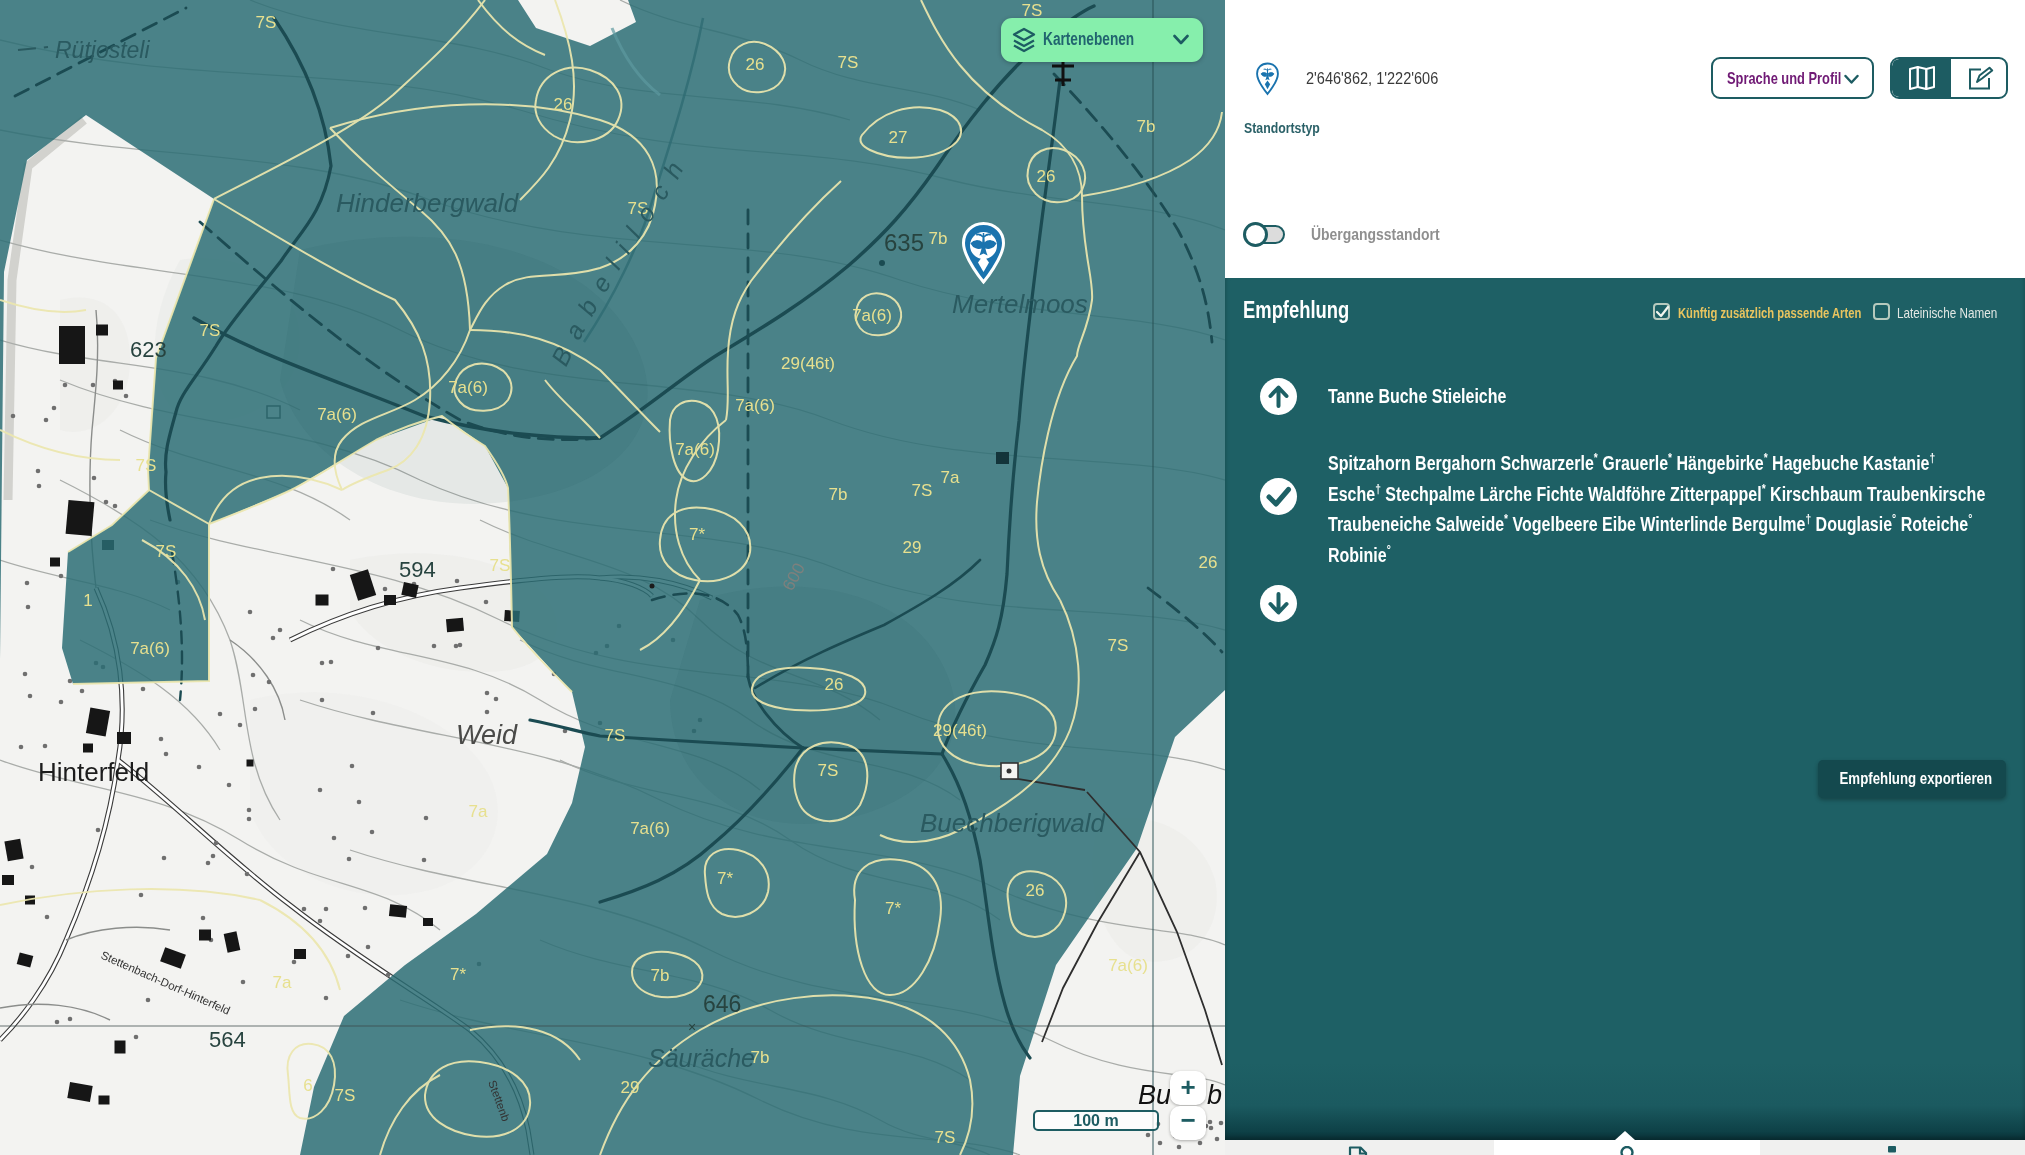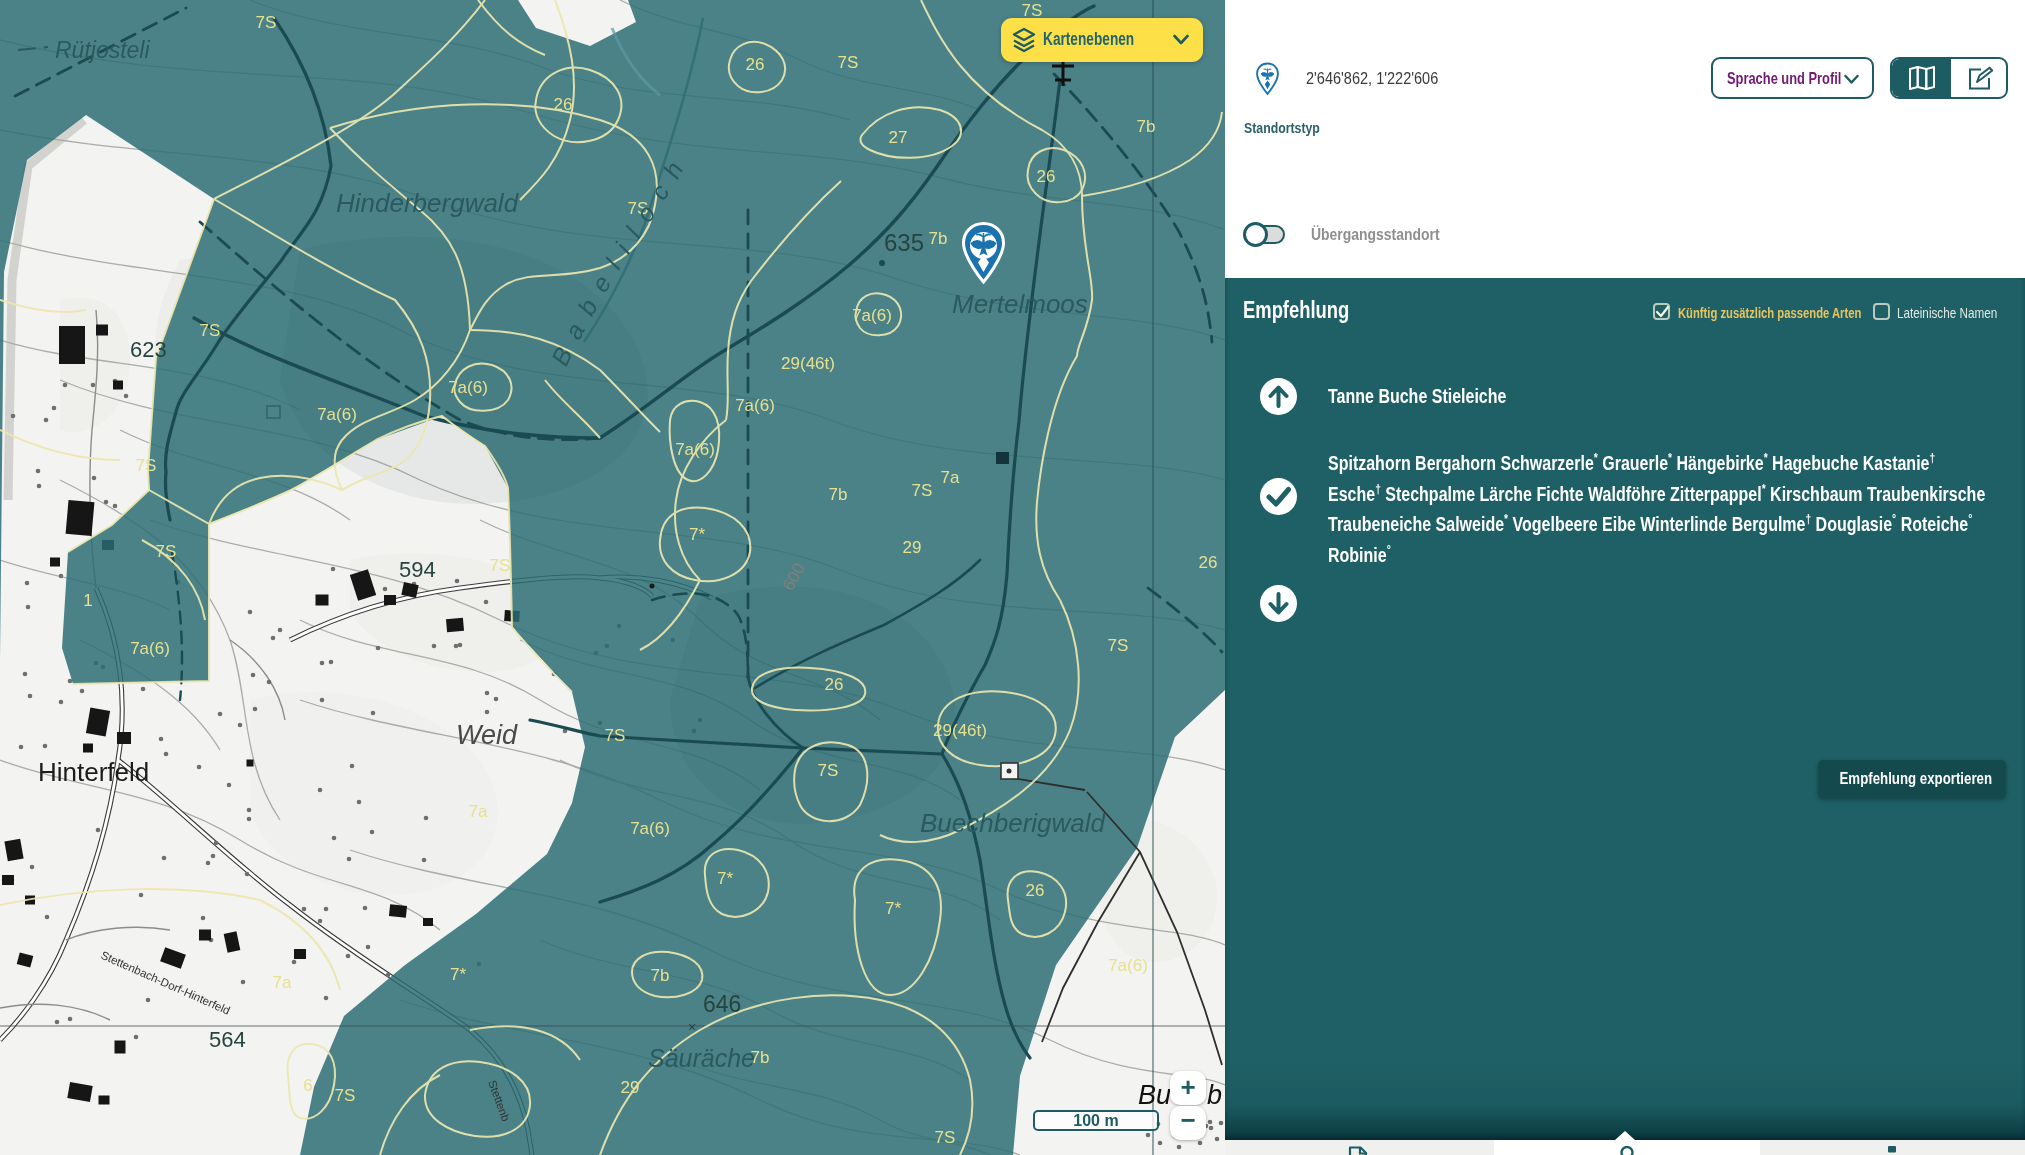--- a/index.html
+++ b/index.html
@@ -41,21 +41,21 @@
 #exportbtn{position:absolute;left:593px;top:482px;width:188px;height:38px;background:#14494e;border-radius:5px;color:#fff;font-size:17px;font-weight:bold;text-align:center;line-height:38px;box-shadow:0 2px 4px rgba(0,0,0,0.3);white-space:nowrap;}
 #exportbtn i{display:inline-block;font-style:normal;transform:scaleX(0.78);transform-origin:center;}
 
 #tabbar{position:absolute;top:1100px;left:0;width:800px;height:55px;background:#f0f0ef;}
 #tab2{position:absolute;left:269px;top:0;width:266px;height:55px;background:#fff;}
 #notch{position:absolute;left:390px;top:-9px;width:0;height:0;border-left:10px solid transparent;border-right:10px solid transparent;border-bottom:9px solid #fff;}
 .tablbl{position:absolute;top:31px;width:266px;text-align:center;color:#1d5c62;font-size:22px;}
 .tablbl i{display:inline-block;font-style:normal;transform:scaleX(0.76);transform-origin:center;}
 .tabicon{position:absolute;top:6px;width:266px;text-align:center;}
 
-#kartbtn{position:absolute;left:1001px;top:18px;width:202px;height:44px;background:#fde047;border-radius:11px;box-shadow:0 1px 4px rgba(0,0,0,0.25);}
+#kartbtn{position:absolute;left:1001px;top:18px;width:202px;height:44px;background:#86efac;border-radius:11px;box-shadow:0 1px 4px rgba(0,0,0,0.25);}
 #kartbtn span{position:absolute;left:42px;top:11px;font-size:18px;font-weight:bold;color:#21646f;white-space:nowrap;transform:scaleX(0.76);transform-origin:0 0;}
 .zbtn{position:absolute;left:1170px;width:36px;height:34px;background:#fff;border-radius:10px;box-shadow:0 1px 3px rgba(0,0,0,0.3);color:#1d5c62;text-align:center;font-size:26px;font-weight:bold;line-height:32px;}
 #scale{position:absolute;left:1033px;top:1110px;width:126px;height:21px;border:2px solid #1d5c62;border-radius:5px;background:rgba(255,255,255,0.75);box-sizing:border-box;text-align:center;font-size:16px;font-weight:bold;color:#1d5c62;line-height:17px;}
 </style></head>
 <body>
 <div id="stage">
 <div id="map">
 <svg width="1225" height="1155" viewBox="0 0 1225 1155" style="position:absolute;top:0;left:0">
 <rect width="1225" height="1155" fill="#f3f3f1"></rect>
 <g fill="#e2e4e1">

